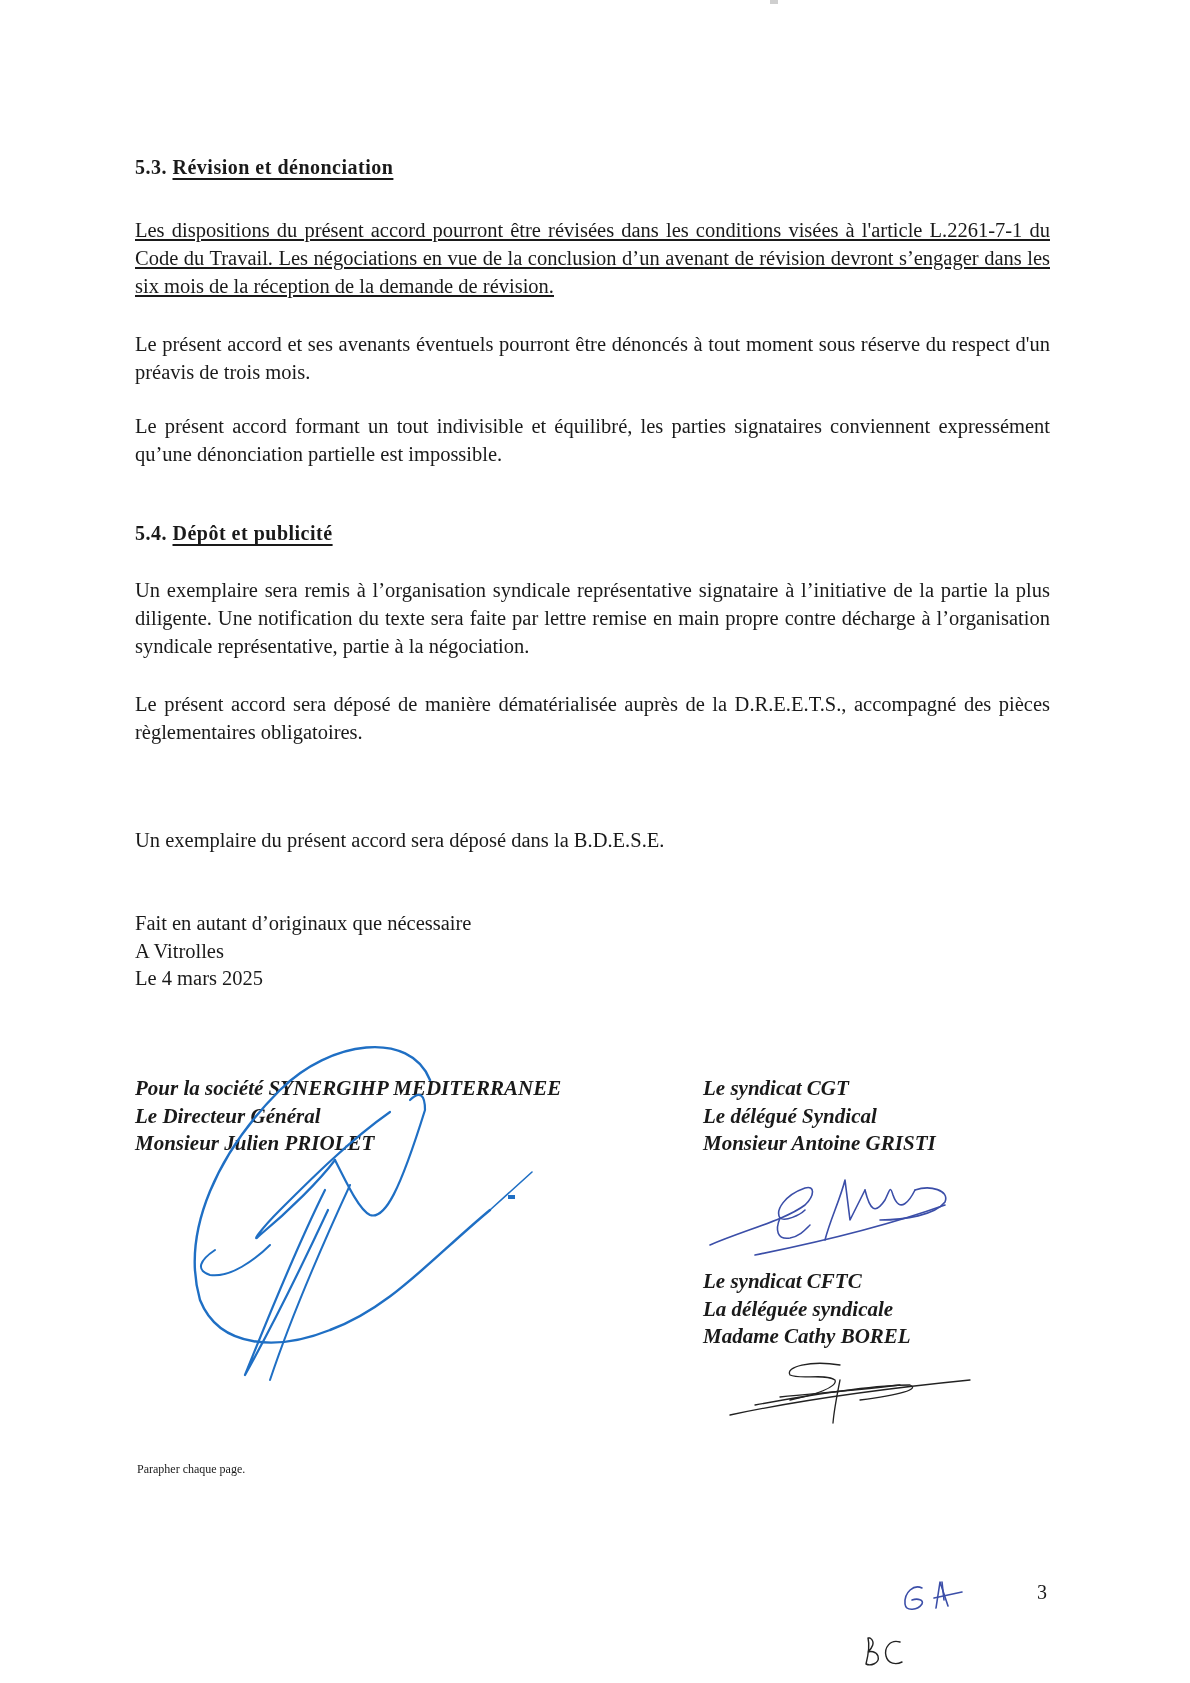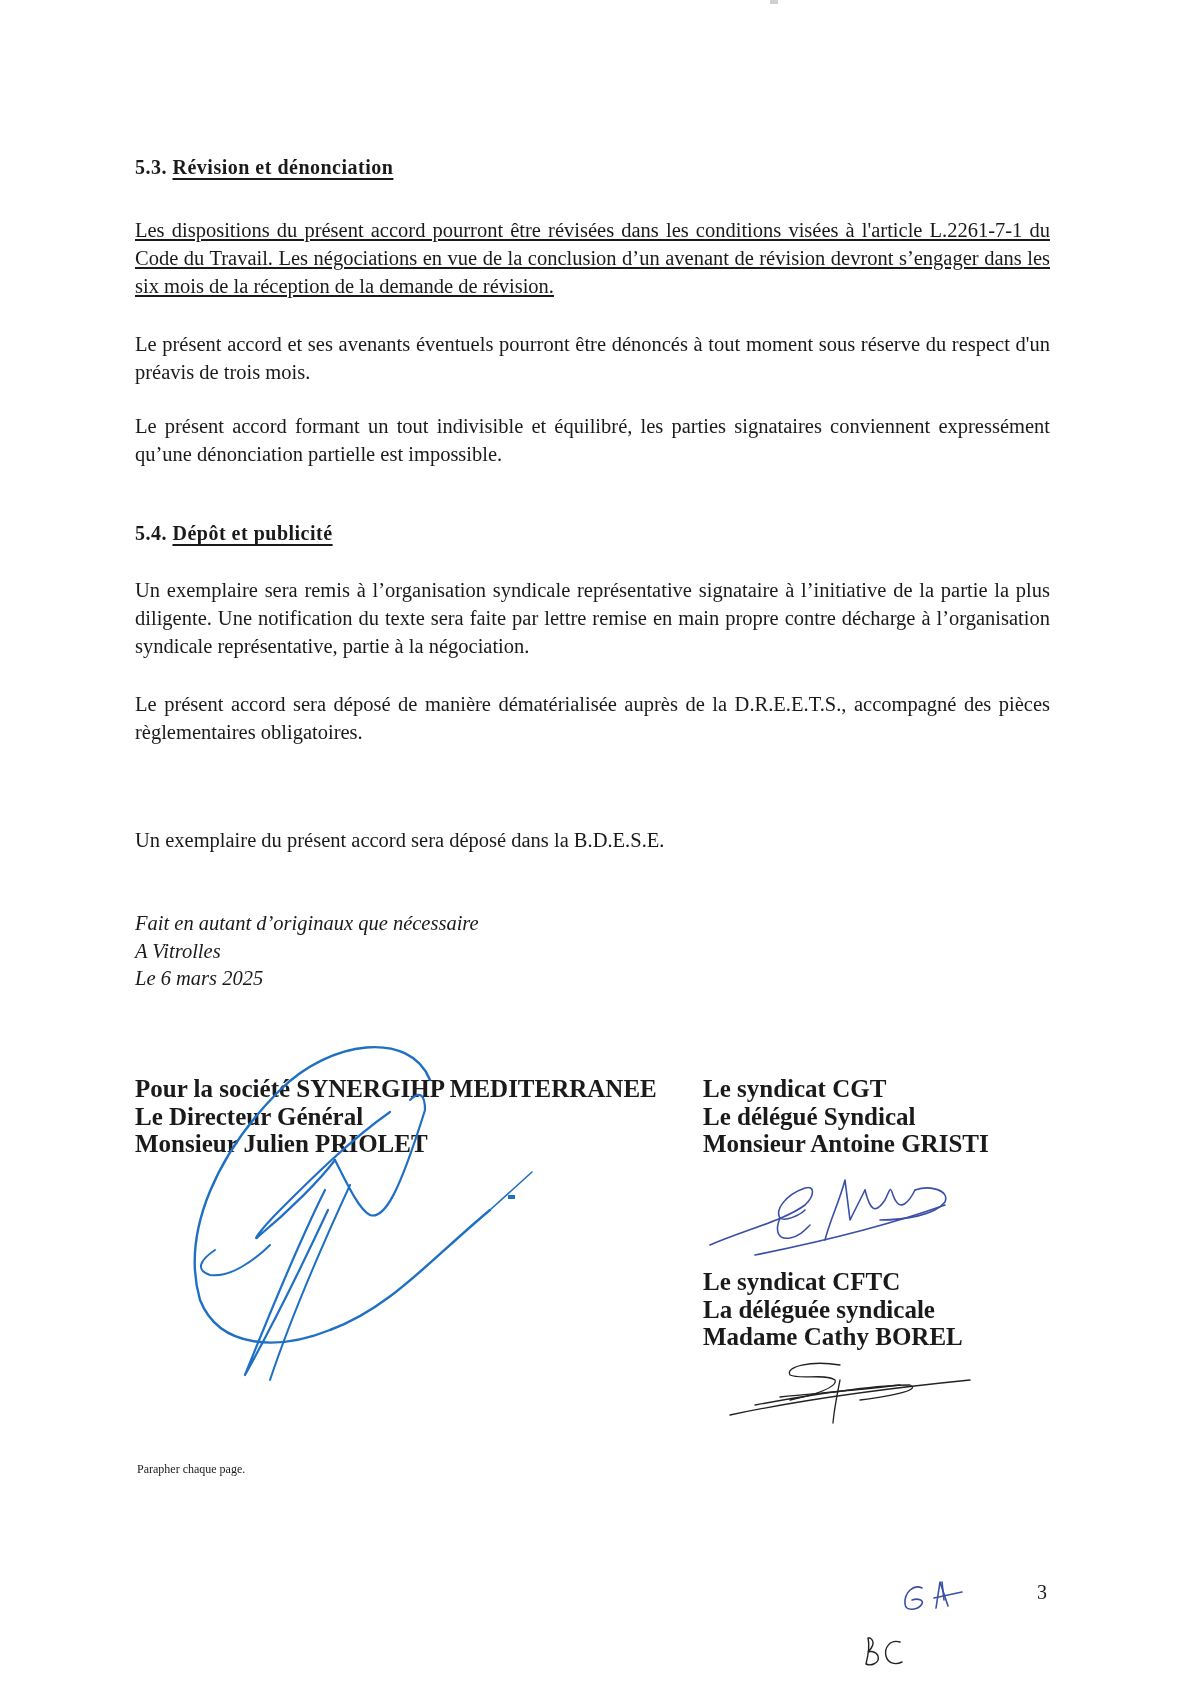--- a/index.html
+++ b/index.html
@@ -50,27 +50,28 @@
       margin: 0;
       text-align: justify;
     }
     .closing {
       position: absolute;
       left: 135px;
       top: 910px;
       font-size: 20.5px;
       line-height: 27.5px;
     }
-    .closing div { white-space: nowrap; font-style: italic; }
+    .closing div { white-space: nowrap; }
     .sigblock {
       position: absolute;
-      font-size: 25px;
+      font-size: 21px;
       font-weight: bold;
       line-height: 27.5px;
       white-space: nowrap;
+      font-style: italic;
     }
     .sig-left { left: 135px; top: 1075px; }
     .sig-cgt { left: 703px; top: 1075px; }
     .sig-cftc { left: 703px; top: 1268px; }
     .footnote {
       position: absolute;
       left: 137px;
       top: 1462px;
       font-size: 12px;
     }
@@ -106,21 +107,21 @@
     <span class="title">Dépôt et publicité</span>
   </h2>
 
   <p class="para" style="top:690px;">Le présent accord sera déposé de manière dématérialisée auprès de la D.R.E.E.T.S., accompagné des pièces règlementaires obligatoires.</p>
   <p class="para" style="top:576px;">Un exemplaire sera remis à l’organisation syndicale représentative signataire à l’initiative de la partie la plus diligente. Une notification du texte sera faite par lettre remise en main propre contre décharge à l’organisation syndicale représentative, partie à la négociation.</p>
   <p class="para" style="top:826px;">Un exemplaire du présent accord sera déposé dans la B.D.E.S.E.</p>
 
   <div class="closing">
     <div>Fait en autant d’originaux que nécessaire</div>
     <div>A Vitrolles</div>
-    <div>Le 6 mars 2025</div>
+    <div>Le 4 mars 2025</div>
   </div>
 
   <div class="sigblock sig-left">
     <div>Pour la société SYNERGIHP MEDITERRANEE</div>
     <div>Le Directeur Général</div>
     <div>Monsieur Julien PRIOLET</div>
   </div>
 
   <div class="sigblock sig-cftc">
     <div>Le syndicat CFTC</div>

